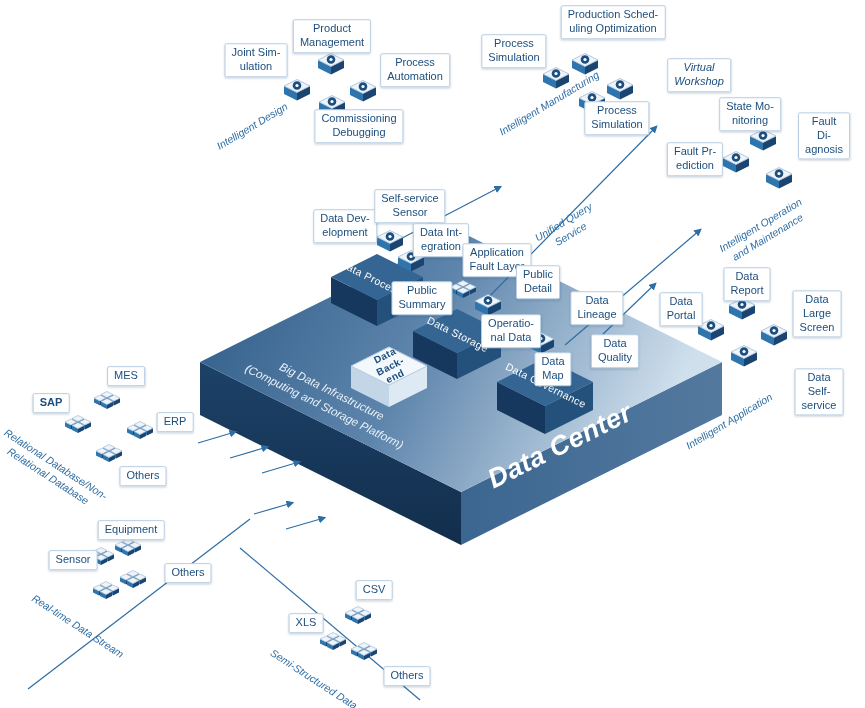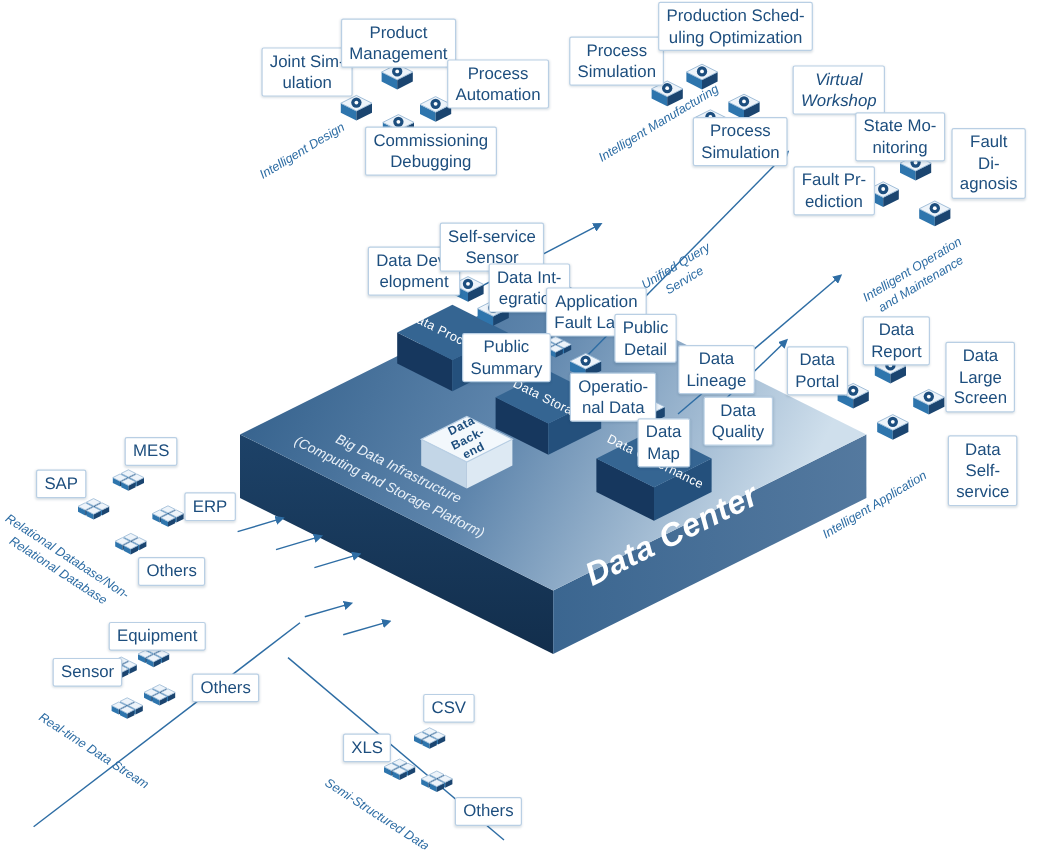--- a/index.html
+++ b/index.html
@@ -1,21 +1,21 @@
 <!DOCTYPE html>
 <html><head>
 <meta charset="utf-8">
 <style>
   html,body{margin:0;padding:0}
   body{font-family:"Liberation Sans","DejaVu Sans",sans-serif;background:#fff}
   #canvas{position:relative;width:865px;height:708px;background:#fff;overflow:hidden}
   #scene{position:absolute;left:0;top:0}
   .layer{position:absolute;left:0;top:0;width:100%;height:100%;pointer-events:none}
   .t{position:absolute;transform:translate(-50%,-50%) rotate(var(--r,0deg));white-space:pre-line;text-align:center}
-  .label-box{background:#fff;border:1px solid #b9cfe4;border-radius:2px;padding:2px 6px;font-size:14px;line-height:1.25;color:#1d4e7e;box-shadow:0 1px 2px rgba(23,58,94,.15)}
+  .label-box{background:#fff;border:1px solid #b9cfe4;border-radius:2px;padding:2px 6px;font-size:11px;line-height:1.25;color:#1d4e7e;box-shadow:0 1px 2px rgba(23,58,94,.15)}
   .caption{color:#2e6da4;font-style:italic;font-size:10.5px;line-height:1.35}
   .platform-title{color:#fff;font-size:27px;font-weight:700;font-style:italic;letter-spacing:.5px;white-space:nowrap}
   .platform-subtitle{color:#e8f0f8;font-size:11.5px;font-style:italic;line-height:1.45}
   .box-label{color:#fff;font-size:10.5px;letter-spacing:.4px;white-space:nowrap}
   .box-label-multi{white-space:pre-line;line-height:1.15;font-size:10px;font-weight:700}
   .box-label-light{color:#1d4e7e}
 </style>
 </head>
 <body>
 
@@ -428,21 +428,21 @@
       <div class="t label-box" style="left: 695px; top: 159px; --r: 0deg;">Fault Pr-
 ediction</div>
       <div class="t label-box" style="left: 747px; top: 284px; --r: 0deg;">Data
 Report</div>
       <div class="t label-box" style="left: 817px; top: 314px; --r: 0deg;">Data Large
 Screen</div>
       <div class="t label-box" style="left: 681px; top: 309px; --r: 0deg;">Data
 Portal</div>
       <div class="t label-box" style="left: 819px; top: 392px; --r: 0deg;">Data Self-
 service</div>
-      <div class="t label-box" style="left: 51px; top: 403px; --r: 0deg;">SAP</div>
+      <div class="t label-box" style="left: 51px; top: 403px; font-weight: bold; --r: 0deg;">SAP</div>
       <div class="t label-box" style="left: 126px; top: 376px; --r: 0deg;">MES</div>
       <div class="t label-box" style="left: 175px; top: 422px; --r: 0deg;">ERP</div>
       <div class="t label-box" style="left: 143px; top: 476px; --r: 0deg;">Others</div>
       <div class="t label-box" style="left: 131px; top: 530px; --r: 0deg;">Equipment</div>
       <div class="t label-box" style="left: 73px; top: 560px; --r: 0deg;">Sensor</div>
       <div class="t label-box" style="left: 188px; top: 573px; --r: 0deg;">Others</div>
       <div class="t label-box" style="left: 306px; top: 623px; --r: 0deg;">XLS</div>
       <div class="t label-box" style="left: 374px; top: 590px; --r: 0deg;">CSV</div>
       <div class="t label-box" style="left: 407px; top: 676px; --r: 0deg;">Others</div>
       <div class="t label-box" style="left: 345px; top: 226px; --r: 0deg;">Data Dev-

